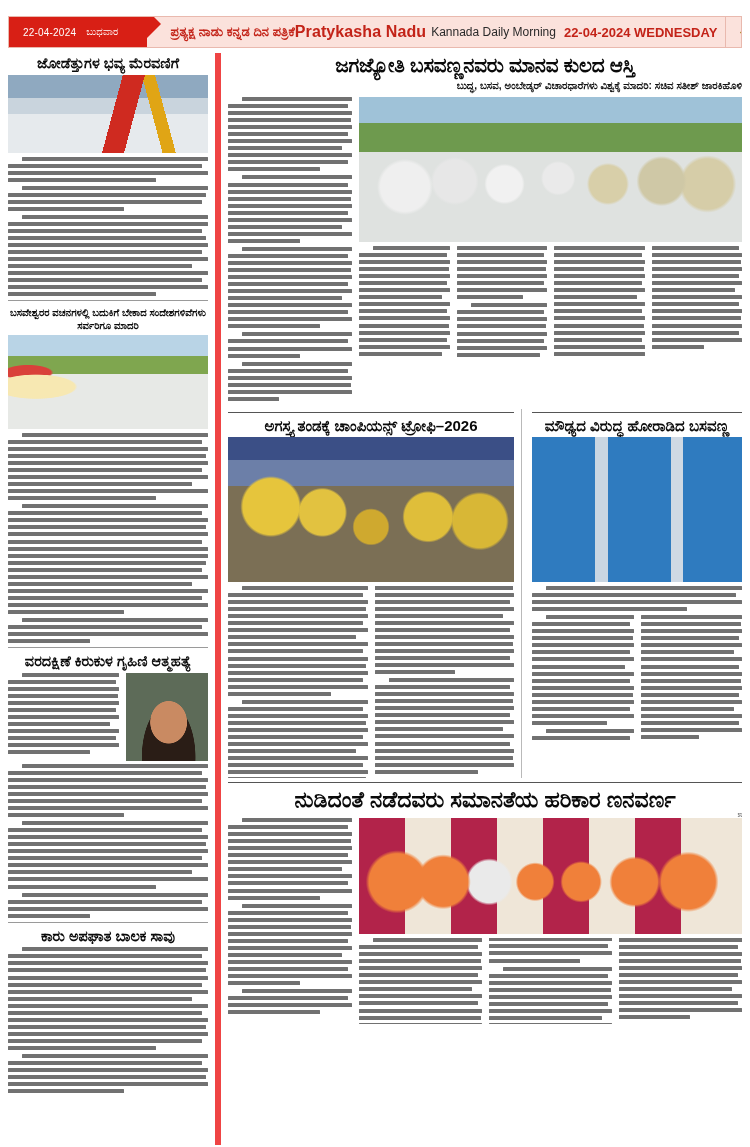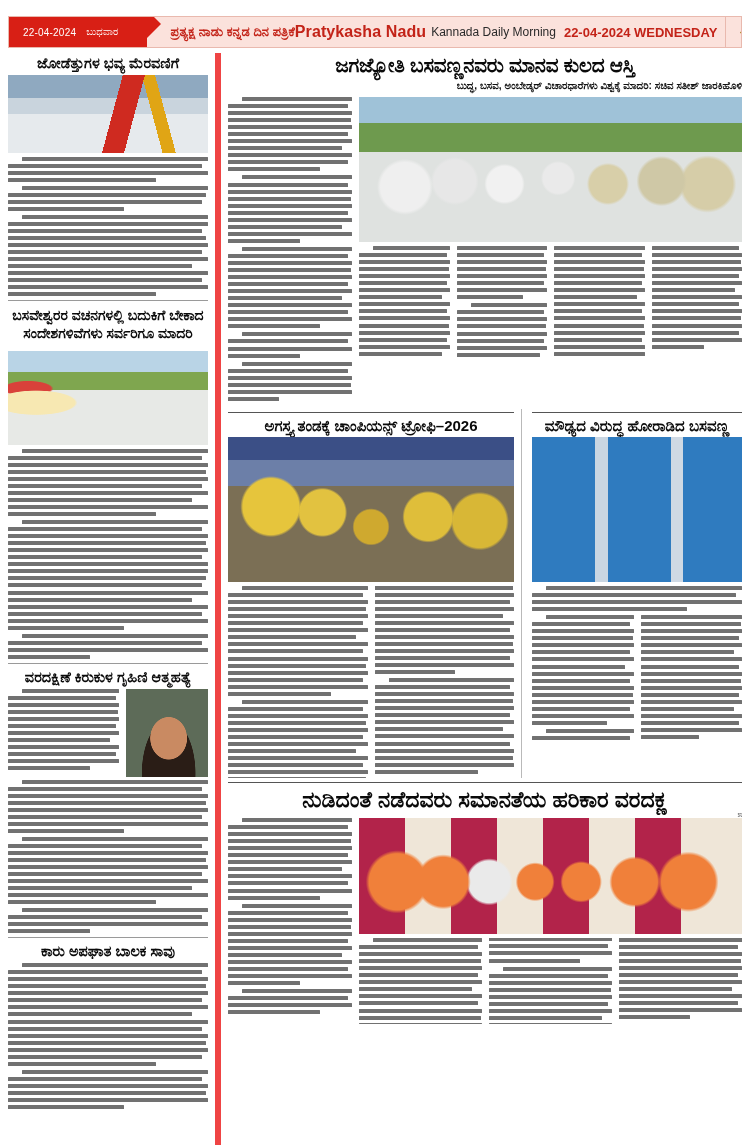--- a/index.html
+++ b/index.html
@@ -50,21 +50,21 @@
   .body-wrap{position:relative;margin:5px 8px 0 8px;display:flex;gap:0;height:1092px;}
   .col-left{width:213px;flex:0 0 213px;border-right:6px solid #ef4444;padding-right:7px;box-sizing:border-box;}
   .col-main{flex:1 1 auto;padding-left:7px;box-sizing:border-box;position:relative;}
 
   
   .kn-head{
     font-family:"Liberation Sans", sans-serif;
     font-weight:bold;color:#0a0a0a;line-height:1.15;text-align:center;
   }
   .hl-left{font-size:14.5px;padding:2px 0 3px;}
-  .hl-left-2{font-size:14px;padding:3px 0 9px;line-height:1.22;}
+  .hl-left-2{font-size:10px;padding:3px 0 3px;line-height:1.22;}
   .hl-main{font-size:20px;letter-spacing:-.2px;padding:1px 0 2px;}
   .hl-sub{font-size:10.2px;font-weight:bold;text-align:right;padding:1px 0 3px;color:#111;}
   .hl-mid{font-size:15px;padding:2px 0 3px;}
   .hl-wide{font-size:22px;padding:2px 0 4px;}
 
   .rule{border:0;border-top:1px solid #9a9a9a;margin:3px 0;}
   .rule-dark{border:0;border-top:1.5px solid #555;margin:3px 0 2px;}
 
   
   .photo{position:relative;overflow:hidden;background:#cfd6dd;border:0;}
@@ -587,21 +587,21 @@
                   <div class="tline s1"></div>
                   <div class="tline last"></div>
                 </div>
             </div>
           </div>
         </div>
       </div>
 
       <div style="margin-top:4px;position:relative">
         <hr class="rule-dark">
-        <div class="kn-head hl-wide">ನುಡಿದಂತೆ ನಡೆದವರು ಸಮಾನತೆಯ ಹರಿಕಾರ ವರದಕ್ಣ</div>
+        <div class="kn-head hl-wide">ನುಡಿದಂತೆ ನಡೆದವರು ಸಮಾನತೆಯ ಹರಿಕಾರ ಣನವರ್ಣ</div>
         <div class="pg-num" style="top:28px">೫</div>
 
         <div class="flexrow" style="align-items:flex-start;margin-top:2px">
           <div style="flex:0 0 124px">
             <div class="para">
                 <div class="tline s1"></div>
                 <div class="tline s2"></div>
                 <div class="tline s1"></div>
                 <div class="tline s3"></div>
                 <div class="tline s1"></div>

